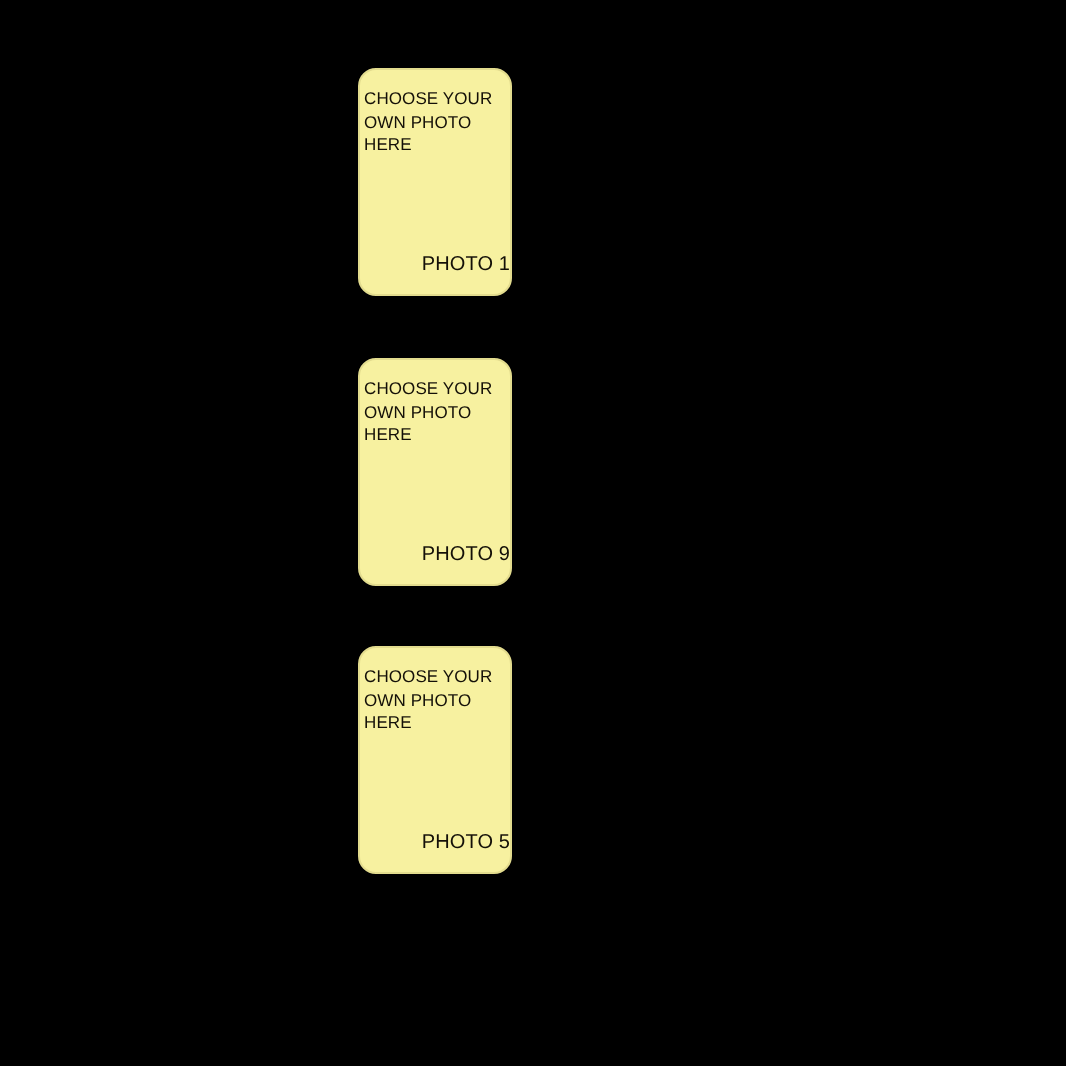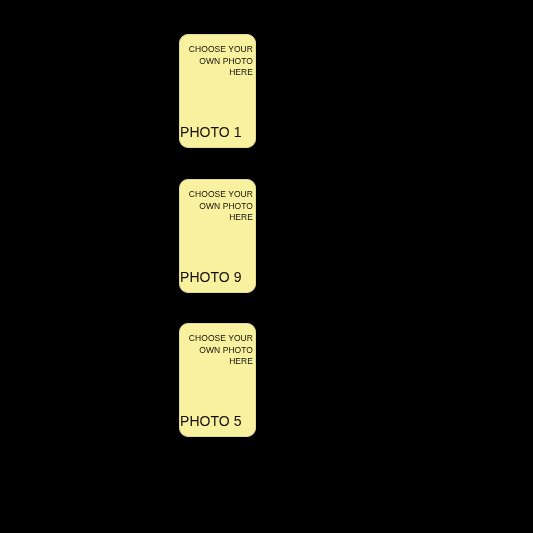--- a/index.html
+++ b/index.html
@@ -38,39 +38,39 @@
     color: #141008;
   }
 
   .card-1 { top: 34px;  height: 114px; }
   .card-2 { top: 179px; height: 114px; }
   .card-3 { top: 323px; height: 114px; }
 
   .prompt {
     margin-top: 9px;
     width: 100%;
-    text-align: right;
+    text-align: left;
     font-size: 8.5px;
     line-height: 11.6px;
     letter-spacing: 0.05px;
     color: #141008;
     padding: 0 2px;
     box-sizing: border-box;
   }
 
   .prompt-line {
     display: block;
     white-space: nowrap;
   }
 
   .card-label {
     margin-bottom: 9px;
     width: 100%;
-    text-align: left;
-    font-size: 14px;
+    text-align: right;
+    font-size: 10px;
     line-height: 11px;
     letter-spacing: 0.05px;
     color: #141008;
   }
 </style>
 </head>
 <body>
 
 <div id="canvas">
 

